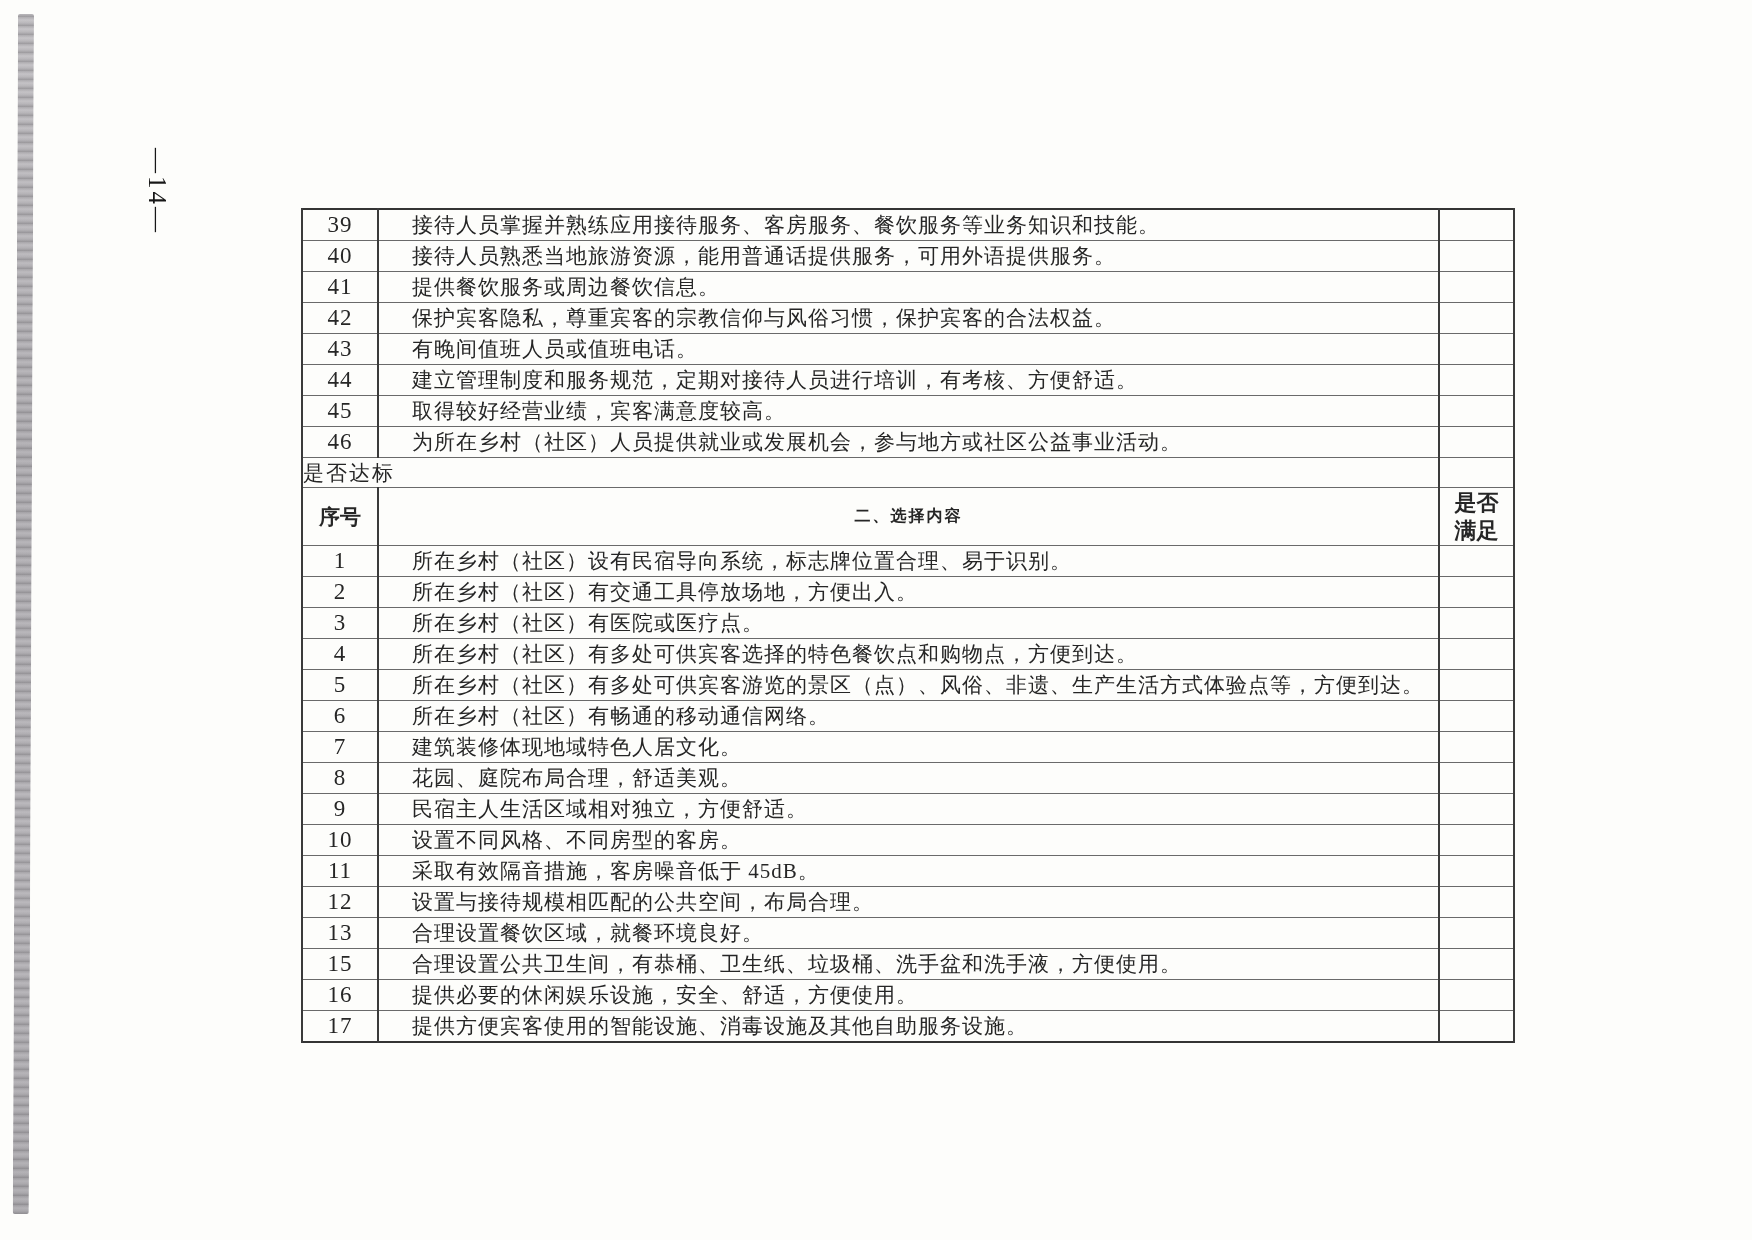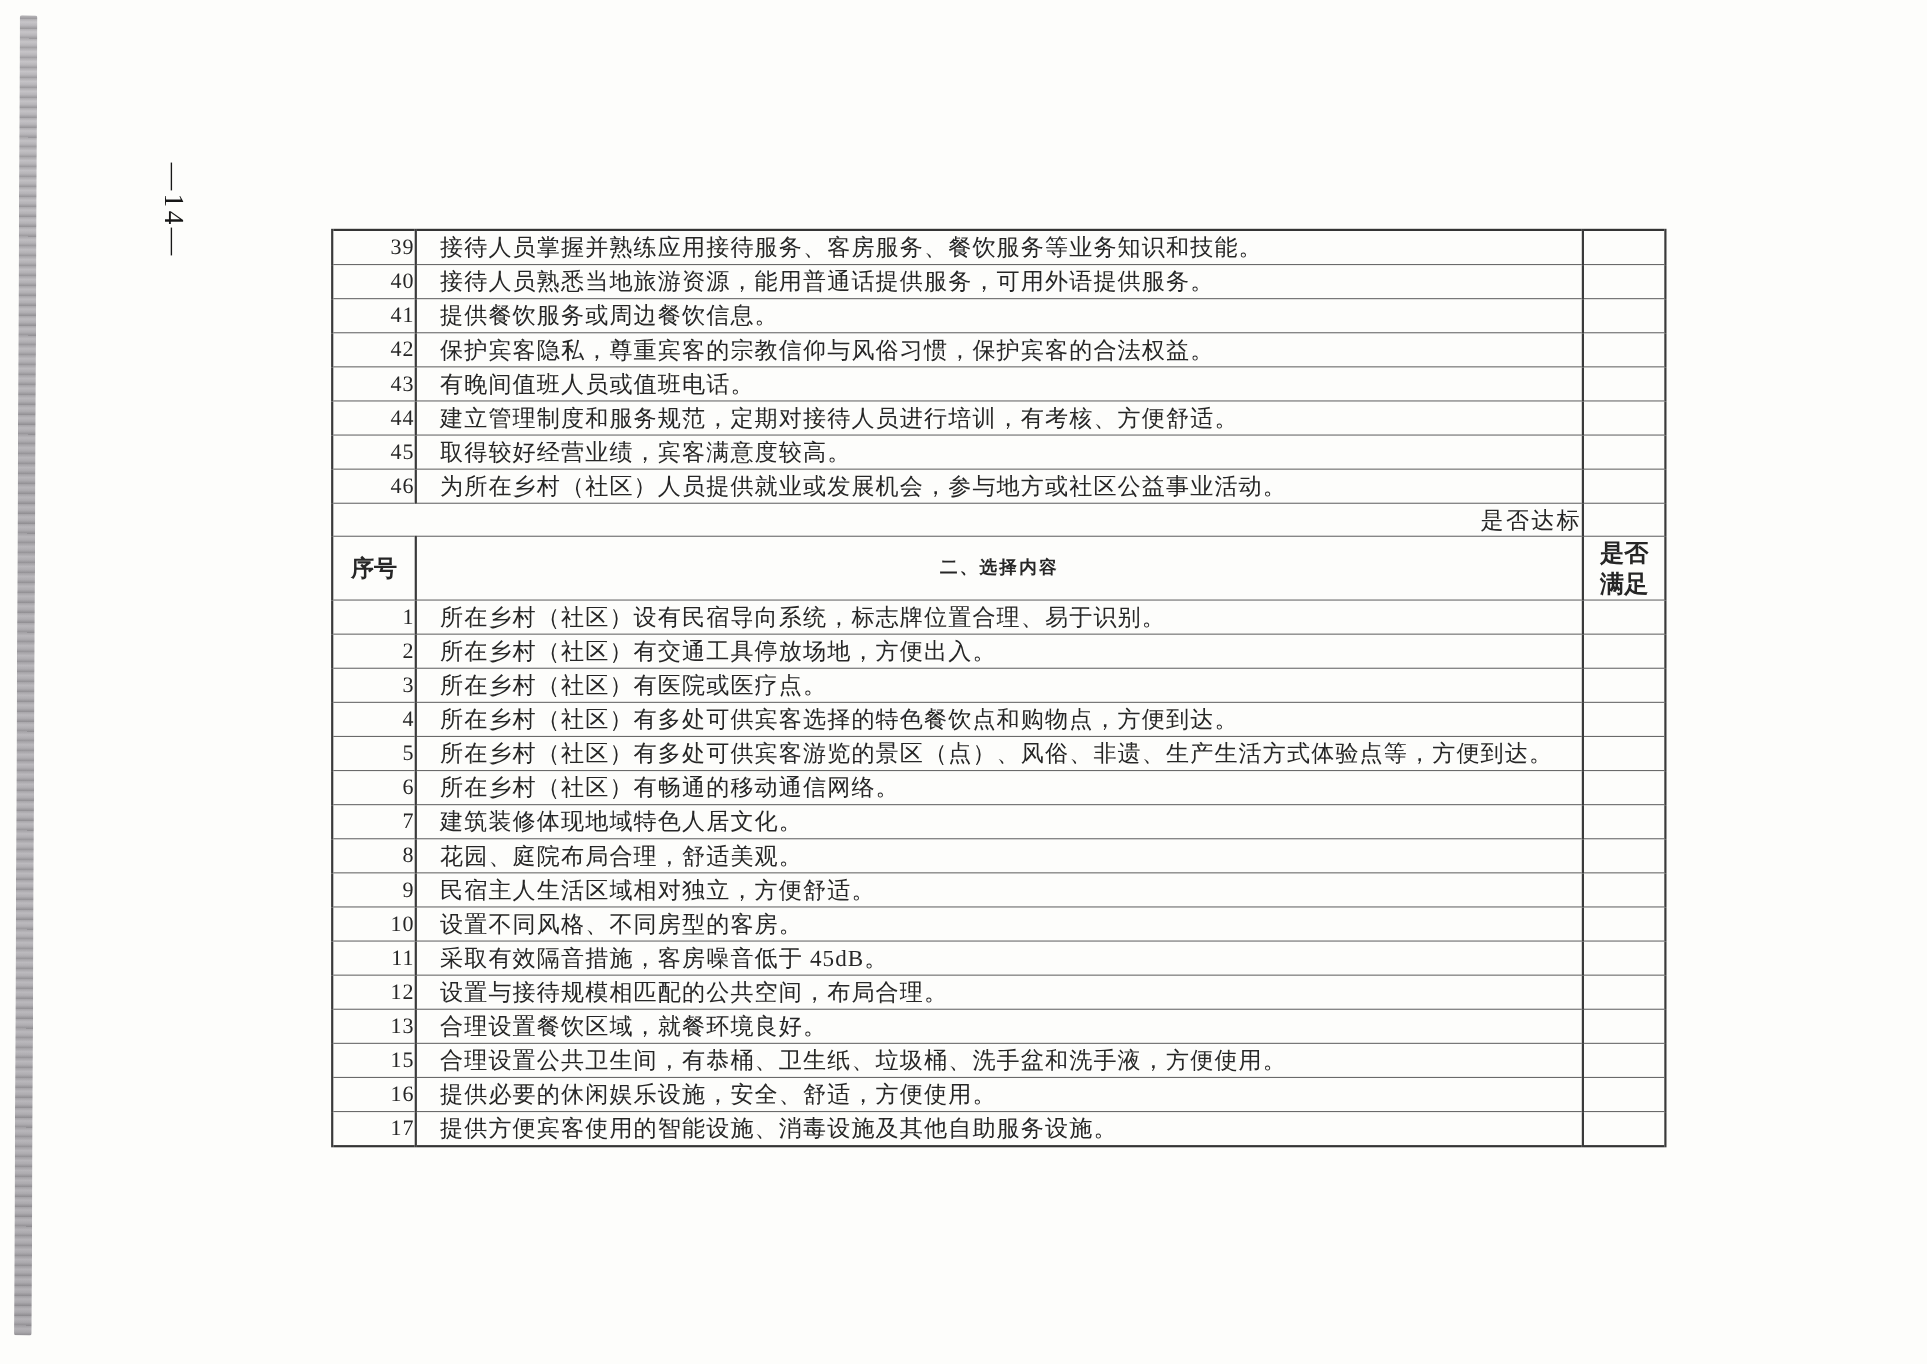--- a/index.html
+++ b/index.html
@@ -62,33 +62,33 @@
     height: 30px;
     padding: 0;
     vertical-align: middle;
     white-space: nowrap;
     overflow: hidden;
   }
   .doc-table {
     border: 2px solid #343434;
   }
   td.num {
-    text-align: right;
-    font-size: 20px;
+    text-align: center;
+    font-size: 23px;
     letter-spacing: 1px;
   }
   td.content {
-    padding-left: 21px;
+    padding-left: 33px;
     letter-spacing: 1px;
   }
   td.check {
     
   }
   tr.merged-row td {
-    text-align: right;
+    text-align: left;
     height: 29px;
     letter-spacing: 2px;
   }
   tr.header-row td {
     height: 57px;
     font-weight: bold;
     text-align: center;
   }
   tr.header-row td.header-content {
     font-size: 16px;

